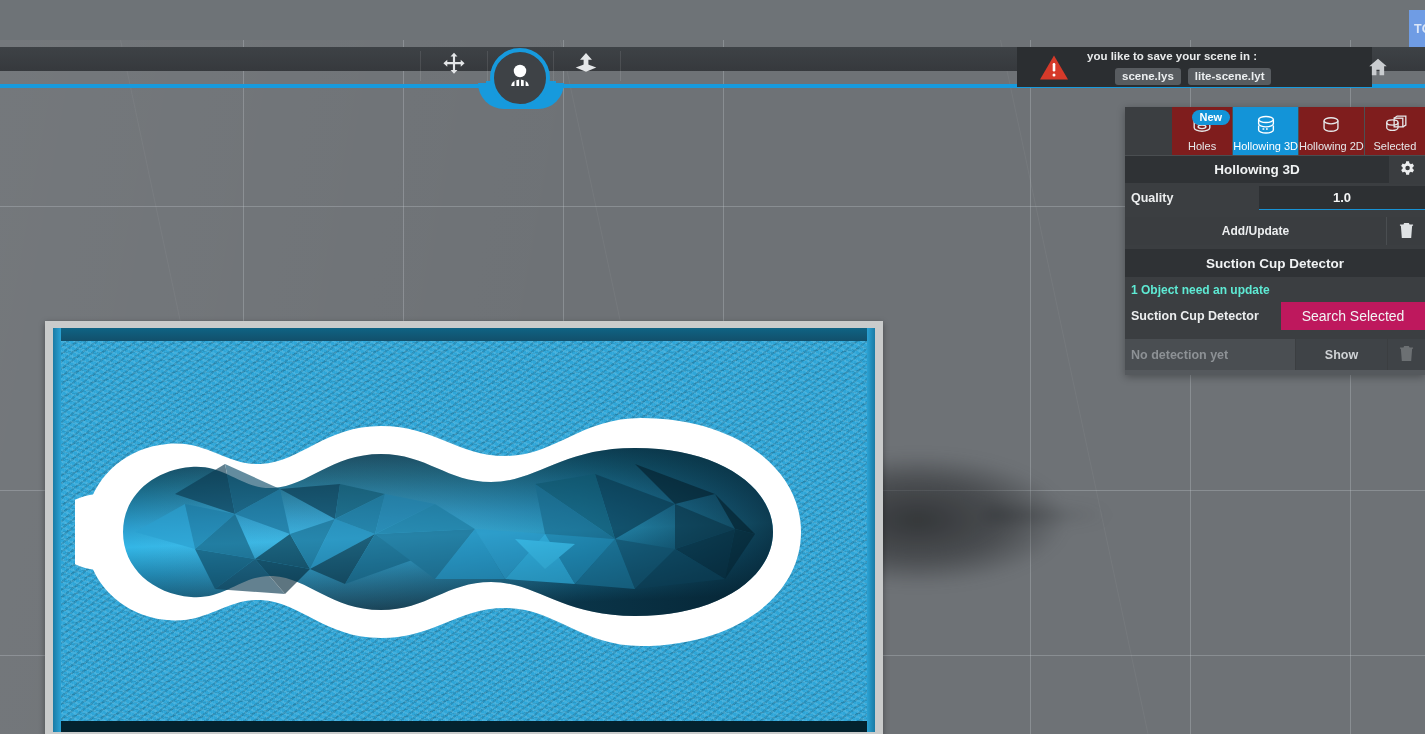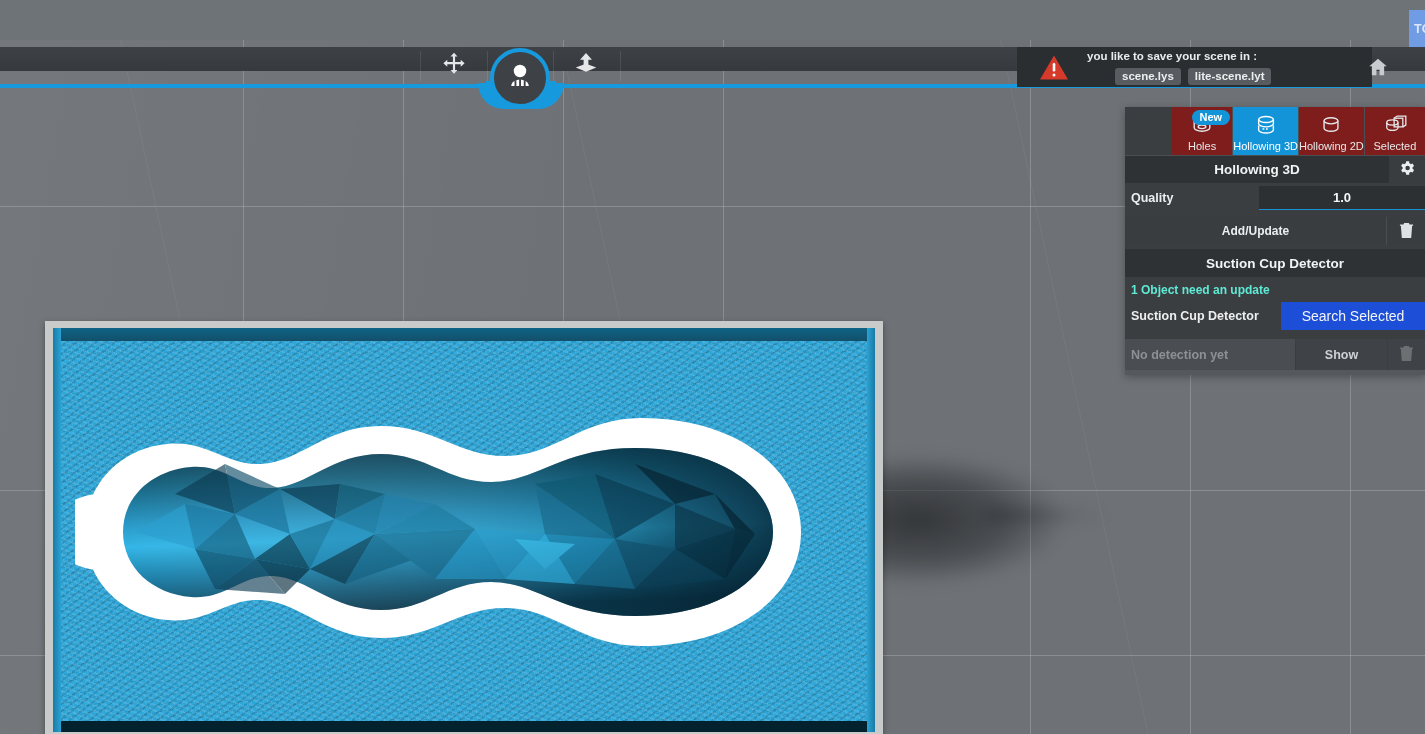--- a/index.html
+++ b/index.html
@@ -265,21 +265,21 @@
     display:flex; align-items:center; justify-content:center;
     font-size:13.5px; font-weight:bold; color:#f1f3f4;
   }
   .scd-warn {
     padding:6px 0 3px 6px;
     font-size:12px; color:#5eead4; font-weight:bold;
   }
   .scd-row { display:flex; align-items:center; padding:2px 0 8px 6px; }
   .scd-row .lbl { width:150px; font-size:12.5px; font-weight:bold; color:#eceeef; }
   .scd-btn {
-    flex:1; height:28px; background:#1d4ed8;
+    flex:1; height:28px; background:#be185d;
     display:flex; align-items:center; justify-content:center;
     font-size:14px; color:#f2f4f5; cursor:pointer;
   }
   .res-row { display:flex; height:32px; background:#4a4e52; border-top:1px solid #3b3e41;}
   .res-row .res-name {
     flex:1; display:flex; align-items:center; padding-left:6px;
     font-size:12.5px; font-weight:bold; color:#8d9195;
   }
   .res-row .res-show {
     width:92px; background:#3f4347;

